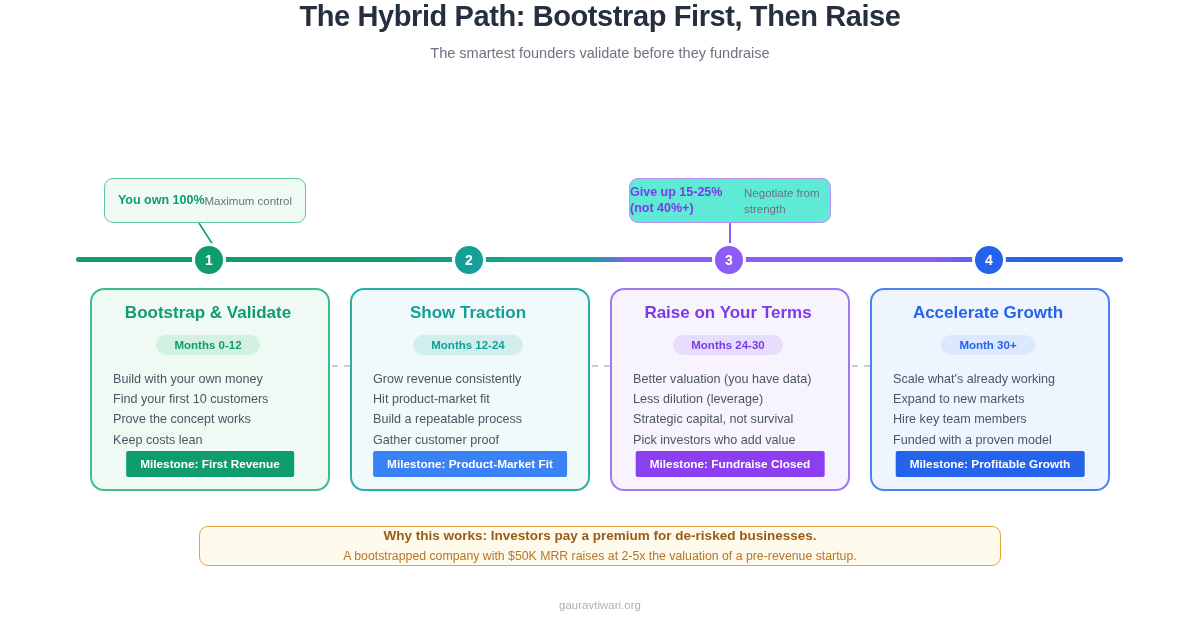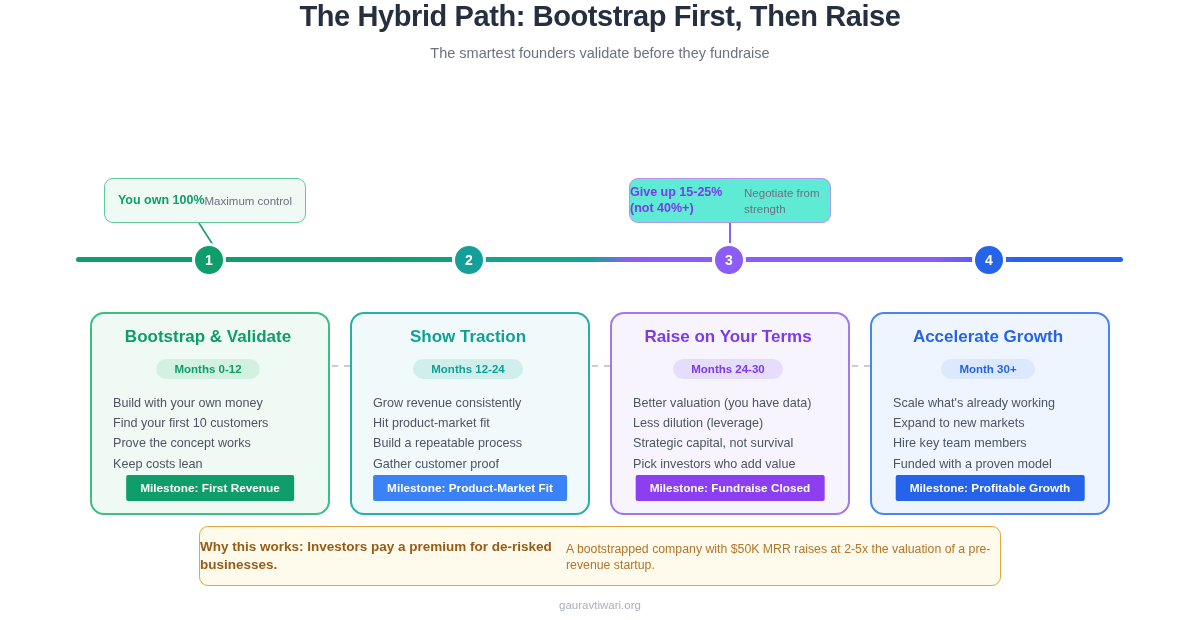--- a/index.html
+++ b/index.html
@@ -98,21 +98,21 @@
     border: 3px solid #ffffff;
   }
   #node-1 { left: 192px; background: #0f9d6b; }
   #node-2 { left: 452px; background: #14a098; }
   #node-3 { left: 712px; background: #8b5cf6; }
   #node-4 { left: 972px; background: #2563eb; }
 
   
   .card {
     position: absolute;
-    top: 312px;
+    top: 288px;
     width: 240px;
     height: 203px;
     border-radius: 14px;
     border-width: 2px;
     border-style: solid;
     padding: 14px 18px 0 14px;
     display: flex;
     flex-direction: column;
     align-items: center;
   }
@@ -183,26 +183,26 @@
   #card-connector-1 { left: 332px; }
   #card-connector-2 { left: 592px; }
   #card-connector-3 { left: 852px; }
 
   
   .note {
     position: absolute;
     left: 199px;
     top: 526px;
     width: 802px;
-    height: 60px;
+    height: 40px;
     background: #fefaec;
     border: 1.6px solid #e5a73a;
     border-radius: 9px;
     display: flex;
-    flex-direction: row;
+    flex-direction: column;
     align-items: center;
     justify-content: center;
   }
   .note-title {
     font-size: 13.5px;
     font-weight: bold;
     color: #9a5b16;
     line-height: 1.3;
   }
   .note-sub {

